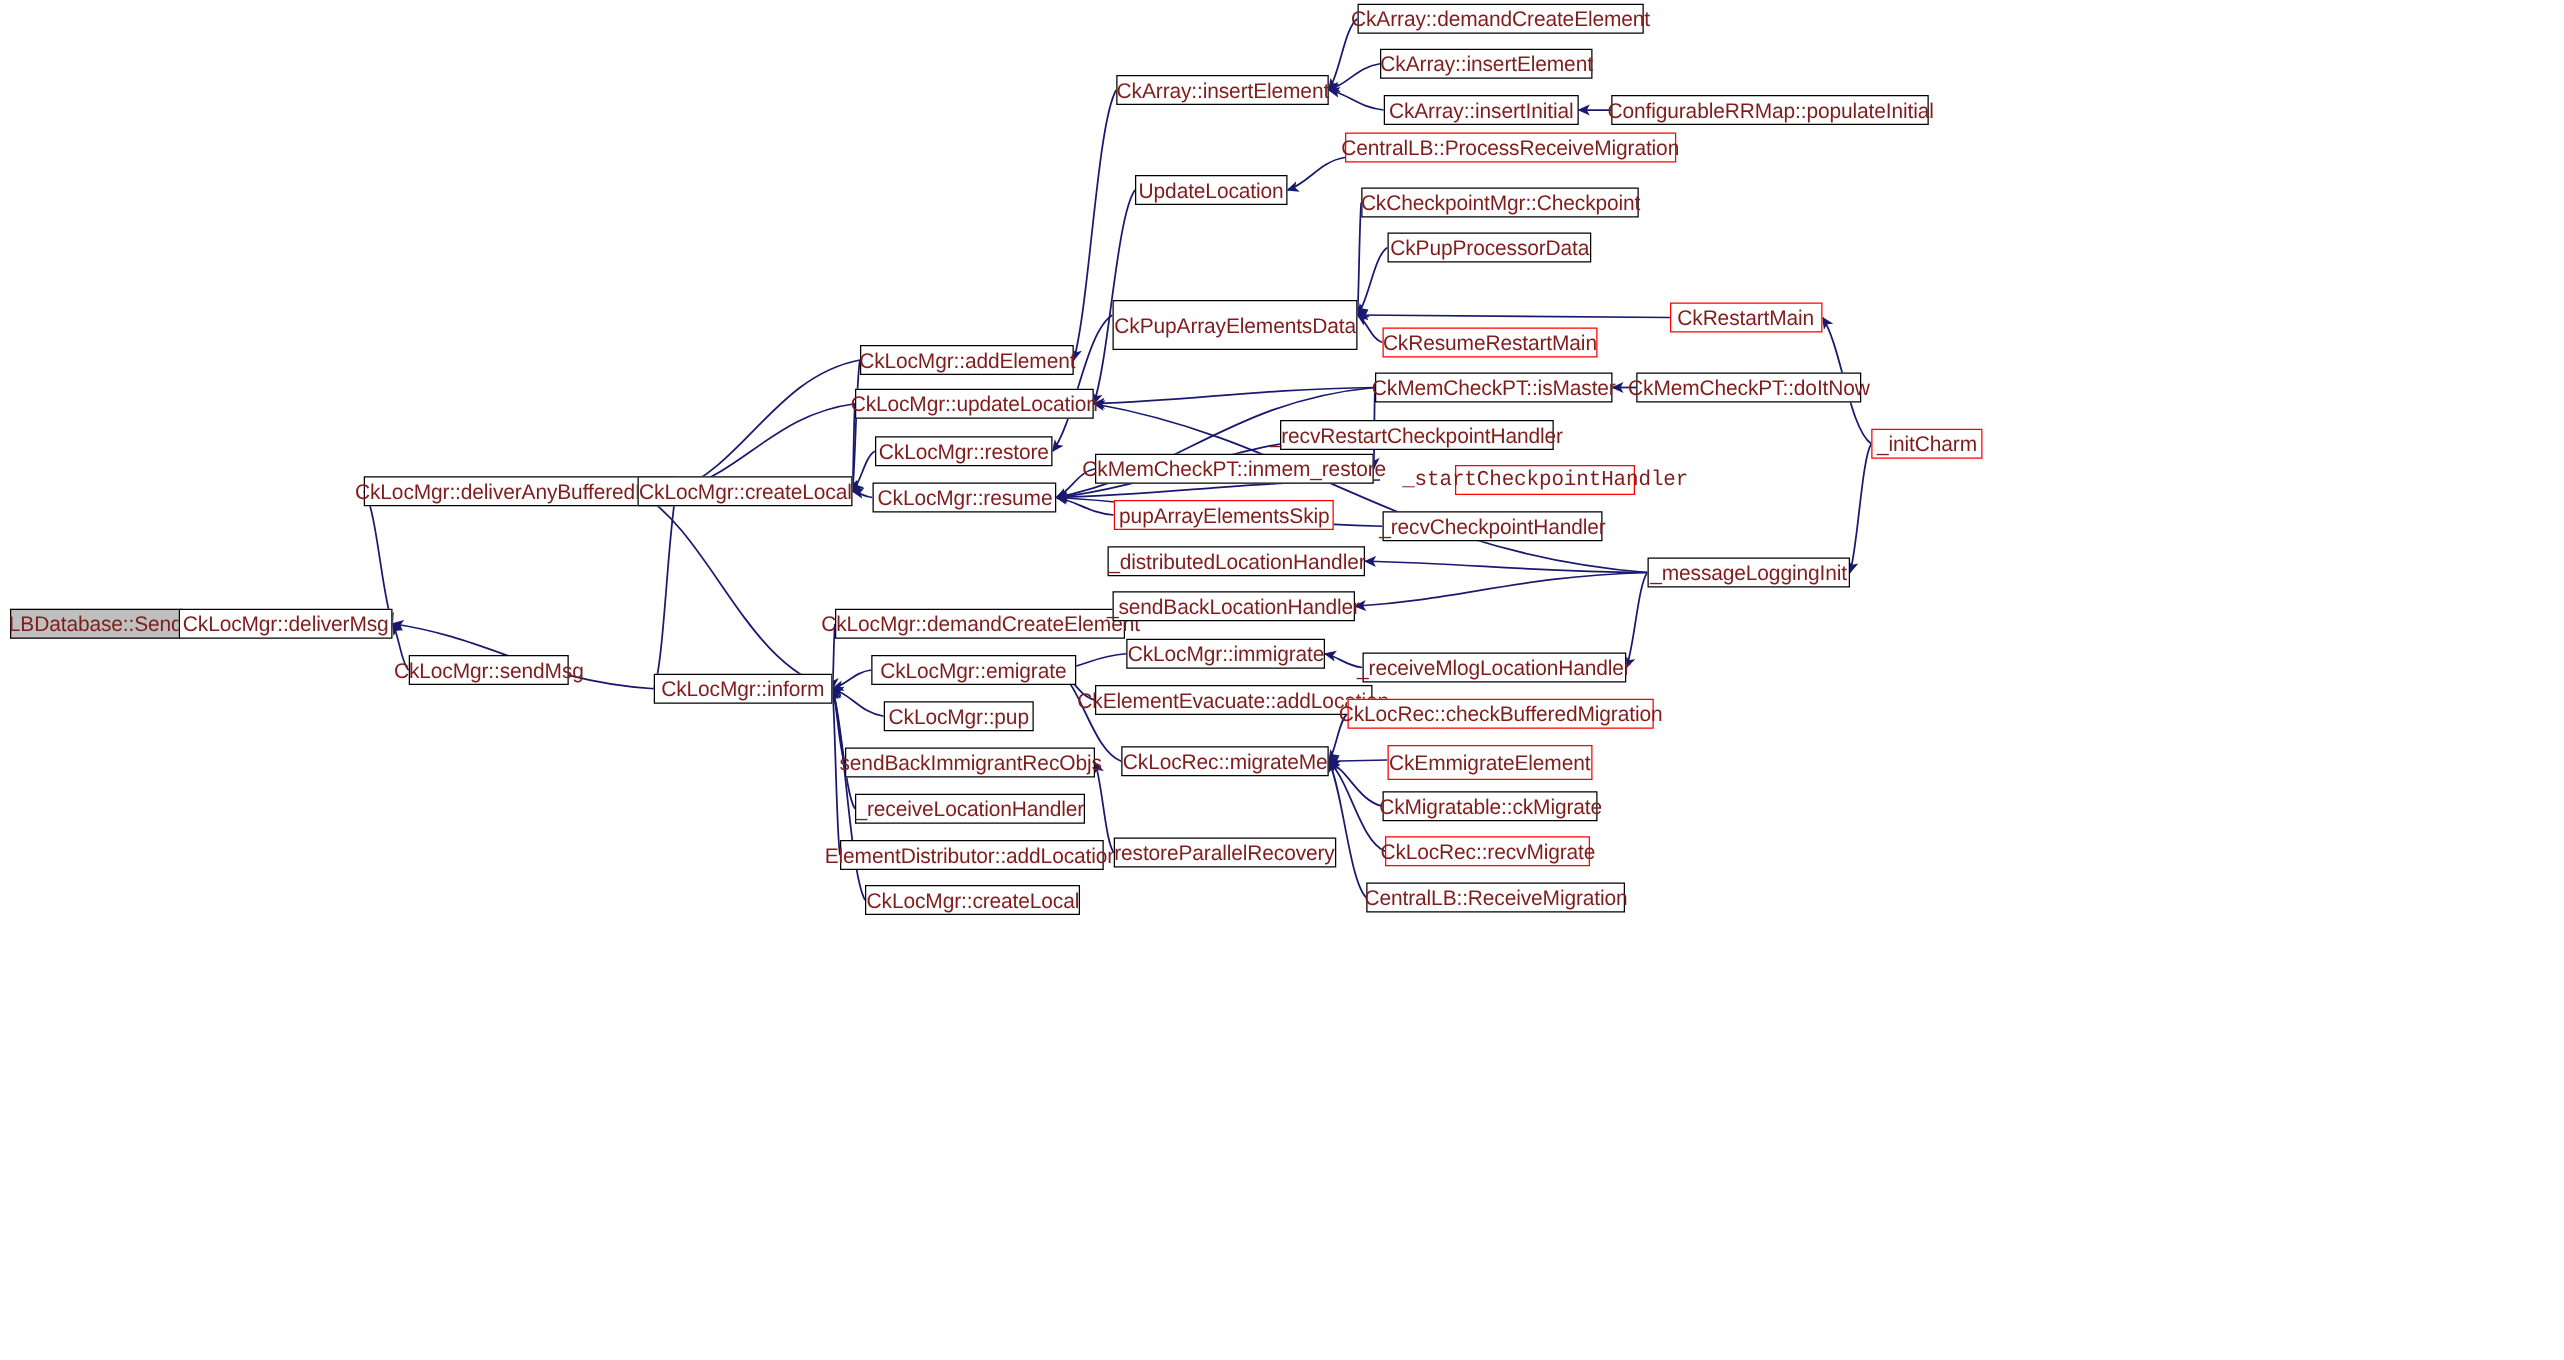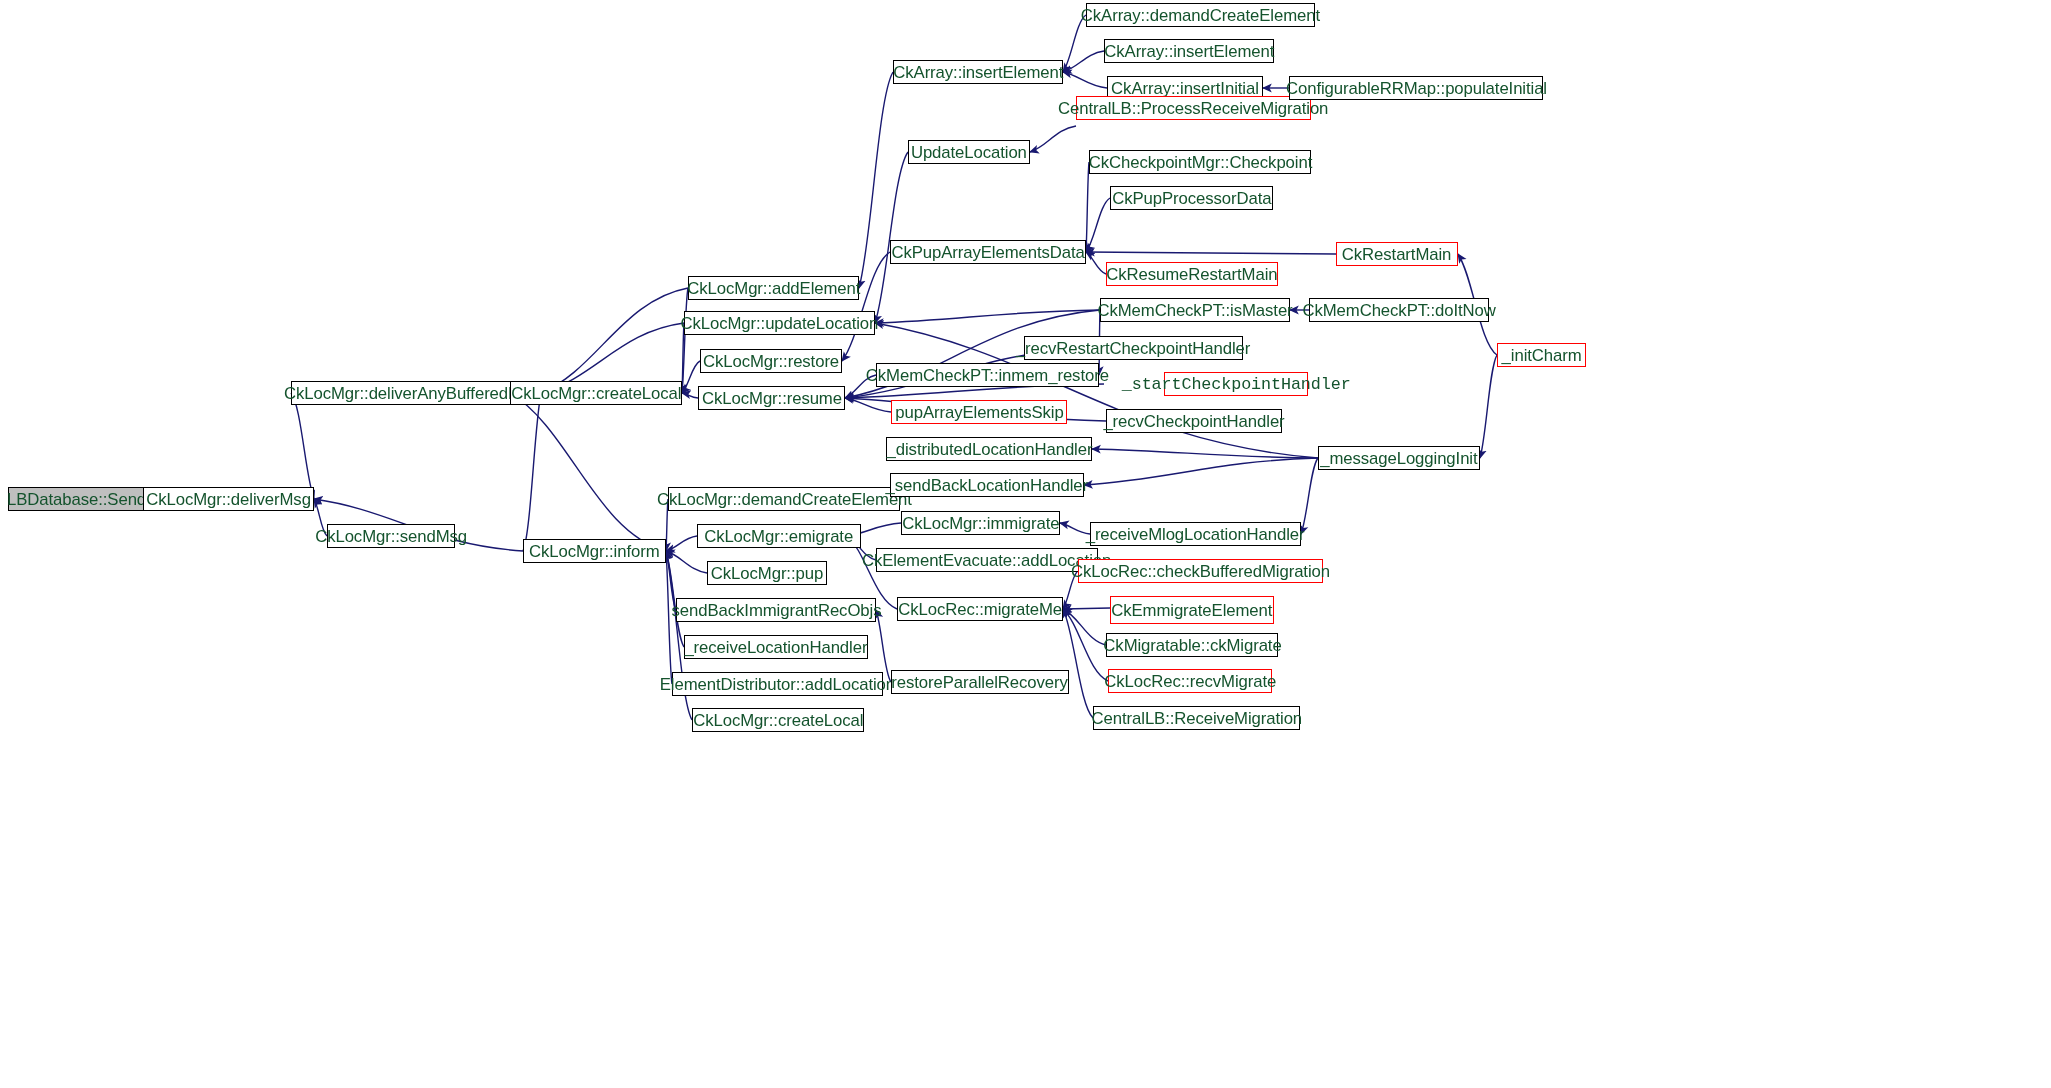--- a/index.html
+++ b/index.html
@@ -25,21 +25,21 @@
     pointer-events: none;
   }
   .node {
     position: absolute;
     box-sizing: border-box;
     display: flex;
     align-items: center;
     justify-content: center;
     background: #ffffff;
     border: 1px solid #000000;
-    color: #14532d;
+    color: #7f1d1d;
     font-size: 17px;
     line-height: 1;
     white-space: nowrap;
     letter-spacing: -0.1px;
     padding: 0 6px;
   }
   .node.red {
     border-color: #ff0000;
   }
   .node.root {
@@ -169,21 +169,21 @@
     </div>
     <div class="node" style="left: 692px; top: 708px; width: 172px; height: 24px;">
       <span class="lbl">CkLocMgr::createLocal</span>
     </div>
     <div class="node" style="left: 893px; top: 60px; width: 170px; height: 24px;">
       <span class="lbl">CkArray::insertElement</span>
     </div>
     <div class="node" style="left: 908px; top: 140px; width: 122px; height: 24px;">
       <span class="lbl">UpdateLocation</span>
     </div>
-    <div class="node" style="left: 890px; top: 240px; width: 196px; height: 24px; justify-content: center;">
+    <div class="node" style="left: 890px; top: 240px; width: 196px; height: 40px; justify-content: center;">
       <span class="lbl">CkPupArrayElementsData</span>
     </div>
     <div class="node" style="left: 876px; top: 363px; width: 223px; height: 24px;">
       <span class="lbl">CkMemCheckPT::inmem_restore</span>
     </div>
     <div class="node red" style="left: 891px; top: 400px; width: 176px; height: 24px;">
       <span class="lbl">pupArrayElementsSkip</span>
     </div>
     <div class="node" style="left: 886px; top: 437px; width: 206px; height: 24px;">
       <span class="lbl">_distributedLocationHandler</span>
@@ -205,21 +205,21 @@
     </div>
     <div class="node" style="left: 1086px; top: 3px; width: 229px; height: 24px;">
       <span class="lbl">CkArray::demandCreateElement</span>
     </div>
     <div class="node" style="left: 1104px; top: 39px; width: 170px; height: 24px;">
       <span class="lbl">CkArray::insertElement</span>
     </div>
     <div class="node" style="left: 1107px; top: 76px; width: 156px; height: 24px;">
       <span class="lbl">CkArray::insertInitial</span>
     </div>
-    <div class="node red" style="left: 1076px; top: 96px; width: 235px; height: 24px;">
+    <div class="node red" style="left: 1076px; top: 106px; width: 265px; height: 24px;">
       <span class="lbl">CentralLB::ProcessReceiveMigration</span>
     </div>
     <div class="node" style="left: 1089px; top: 150px; width: 222px; height: 24px;">
       <span class="lbl">CkCheckpointMgr::Checkpoint</span>
     </div>
     <div class="node" style="left: 1110px; top: 186px; width: 163px; height: 24px;">
       <span class="lbl">CkPupProcessorData</span>
     </div>
     <div class="node red" style="left: 1106px; top: 262px; width: 172px; height: 24px;">
       <span class="lbl">CkResumeRestartMain</span>

